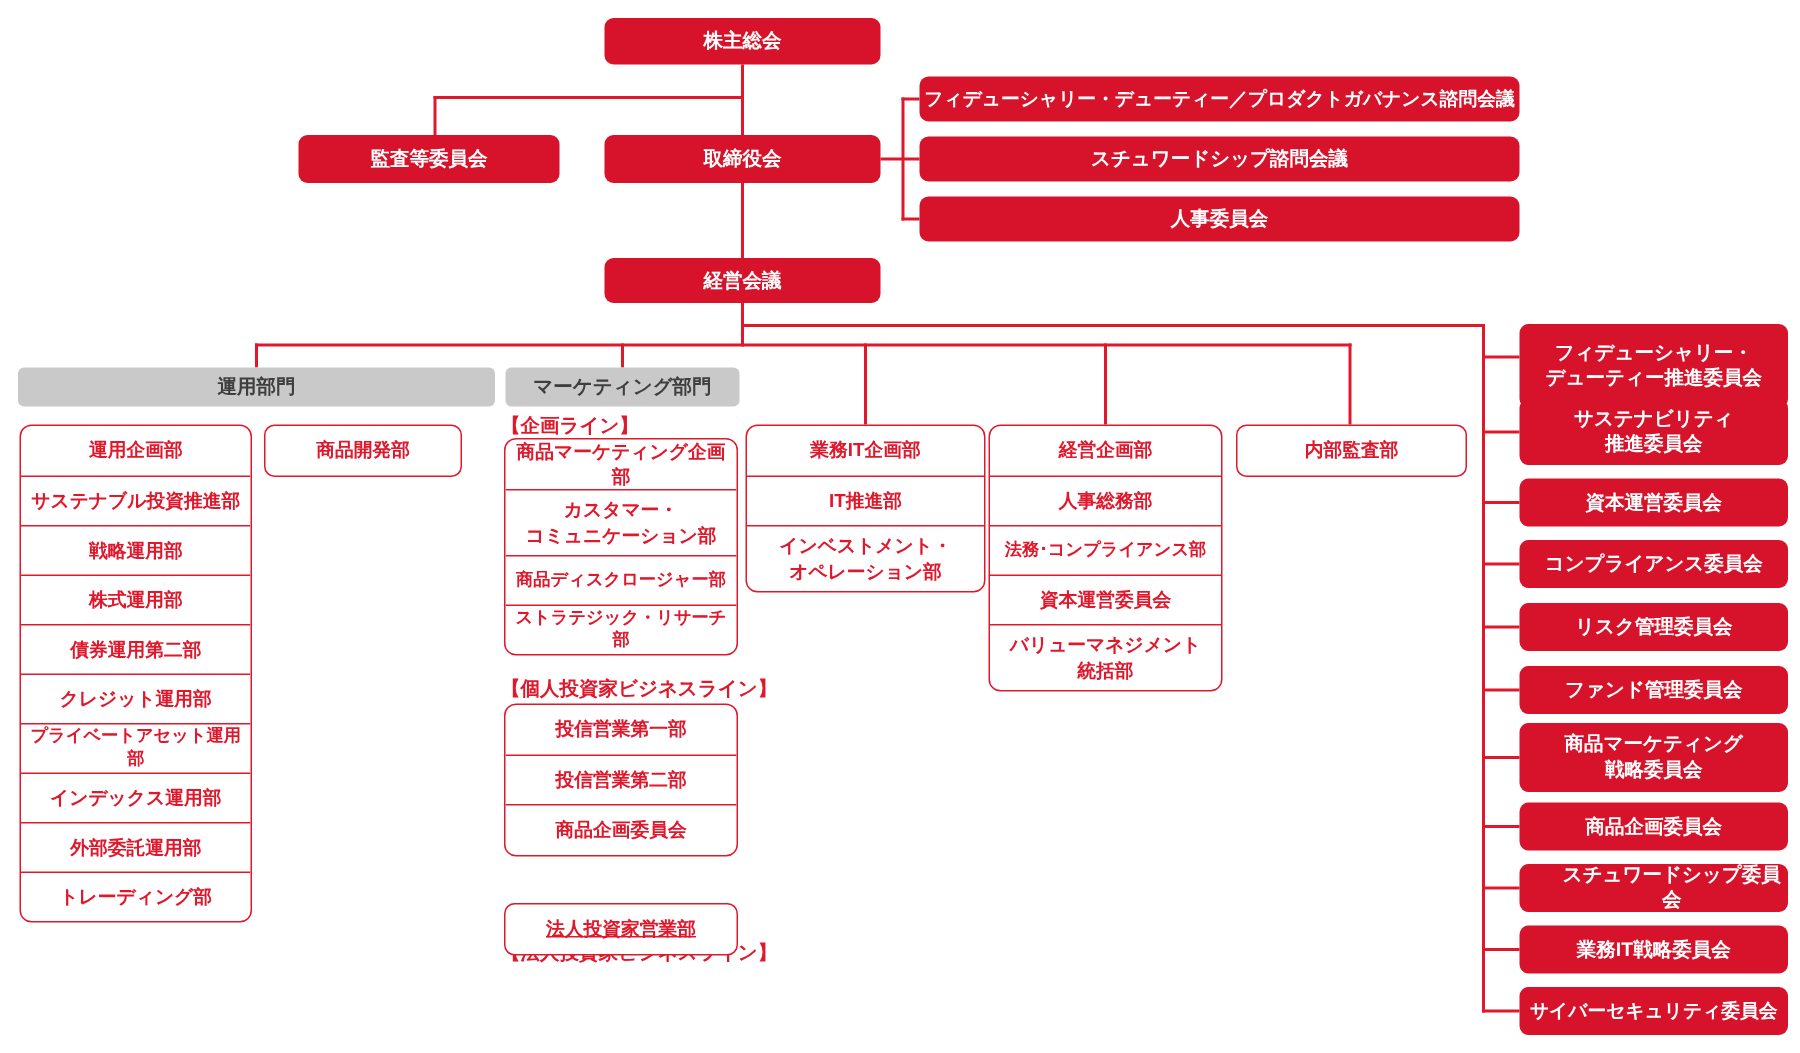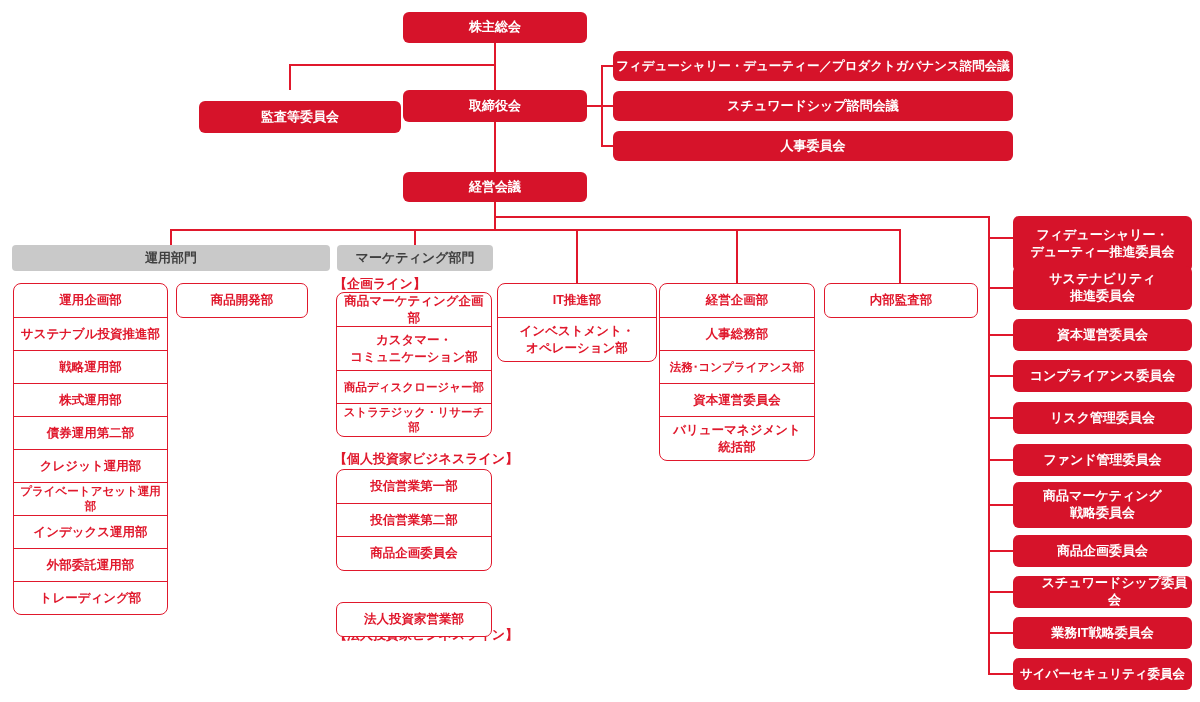--- a/index.html
+++ b/index.html
@@ -72,21 +72,21 @@
   <div class="line" style="left:988px;top:673px;width:25px;height:2px;"></div>
 
   <div class="line" style="left:170px;top:229px;width:731px;height:2px;"></div>
   <div class="line" style="left:170px;top:229px;width:2px;height:16px;"></div>
   <div class="line" style="left:414px;top:229px;width:2px;height:16px;"></div>
   <div class="line" style="left:576px;top:229px;width:2px;height:54px;"></div>
   <div class="line" style="left:736px;top:229px;width:2px;height:54px;"></div>
   <div class="line" style="left:899px;top:229px;width:2px;height:54px;"></div>
 
   <div class="box-red" style="left:403px;top:12px;width:184px;height:31px;">株主総会</div>
-  <div class="box-red" style="left:199px;top:101px;width:202px;height:32px;">監査等委員会</div>
+  <div class="box-red" style="left:199px;top:90px;width:174px;height:32px;">監査等委員会</div>
   <div class="box-red" style="left:403px;top:90px;width:184px;height:32px;">取締役会</div>
   <div class="box-red sm" style="left:613px;top:51px;width:400px;height:30px;">フィデューシャリー・デューティー／プロダクトガバナンス諮問会議</div>
   <div class="box-red" style="left:613px;top:91px;width:400px;height:30px;">スチュワードシップ諮問会議</div>
   <div class="box-red" style="left:613px;top:131px;width:400px;height:30px;">人事委員会</div>
   <div class="box-red" style="left:403px;top:172px;width:184px;height:30px;">経営会議</div>
 
   <div class="box-gray" style="left:12px;top:245px;width:318px;height:26px;">運用部門</div>
   <div class="box-gray" style="left:337px;top:245px;width:156px;height:26px;">マーケティング部門</div>
 
   <div class="stack" style="left:13px;top:283px;width:155px;">
@@ -117,24 +117,25 @@
 
   <div class="lbl" style="left:334px;top:450px;">【個人投資家ビジネスライン】</div>
   <div class="stack" style="left:336px;top:469px;width:156px;">
     <div class="row" style="height:33px;">投信営業第一部</div>
     <div class="row" style="height:33px;">投信営業第二部</div>
     <div class="row" style="height:34px;">商品企画委員会</div>
   </div>
 
   <div class="lbl" style="left:334px;top:581px;margin-top:45px;">【法人投資家ビジネスライン】</div>
   <div class="stack single" style="left:336px;top:602px;width:156px;">
-    <div class="row" style="height:33px;">法人投資家営業部</div>
+    <div class="row" style="height:33px;text-decoration:underline;">法人投資家営業部</div>
   </div>
 
   <div class="stack" style="left:497px;top:283px;width:160px;">
+    <div class="row" style="height:33px;">業務IT企画部</div>
     <div class="row" style="height:33px;">IT推進部</div>
     <div class="row" style="height:44px;">インベストメント・
 オペレーション部</div>
   </div>
 
   <div class="stack" style="left:659px;top:283px;width:156px;">
     <div class="row" style="height:33px;">経営企画部</div>
     <div class="row" style="height:33px;">人事総務部</div>
     <div class="row sm" style="height:33px;">法務･コンプライアンス部</div>
     <div class="row" style="height:33px;">資本運営委員会</div>

